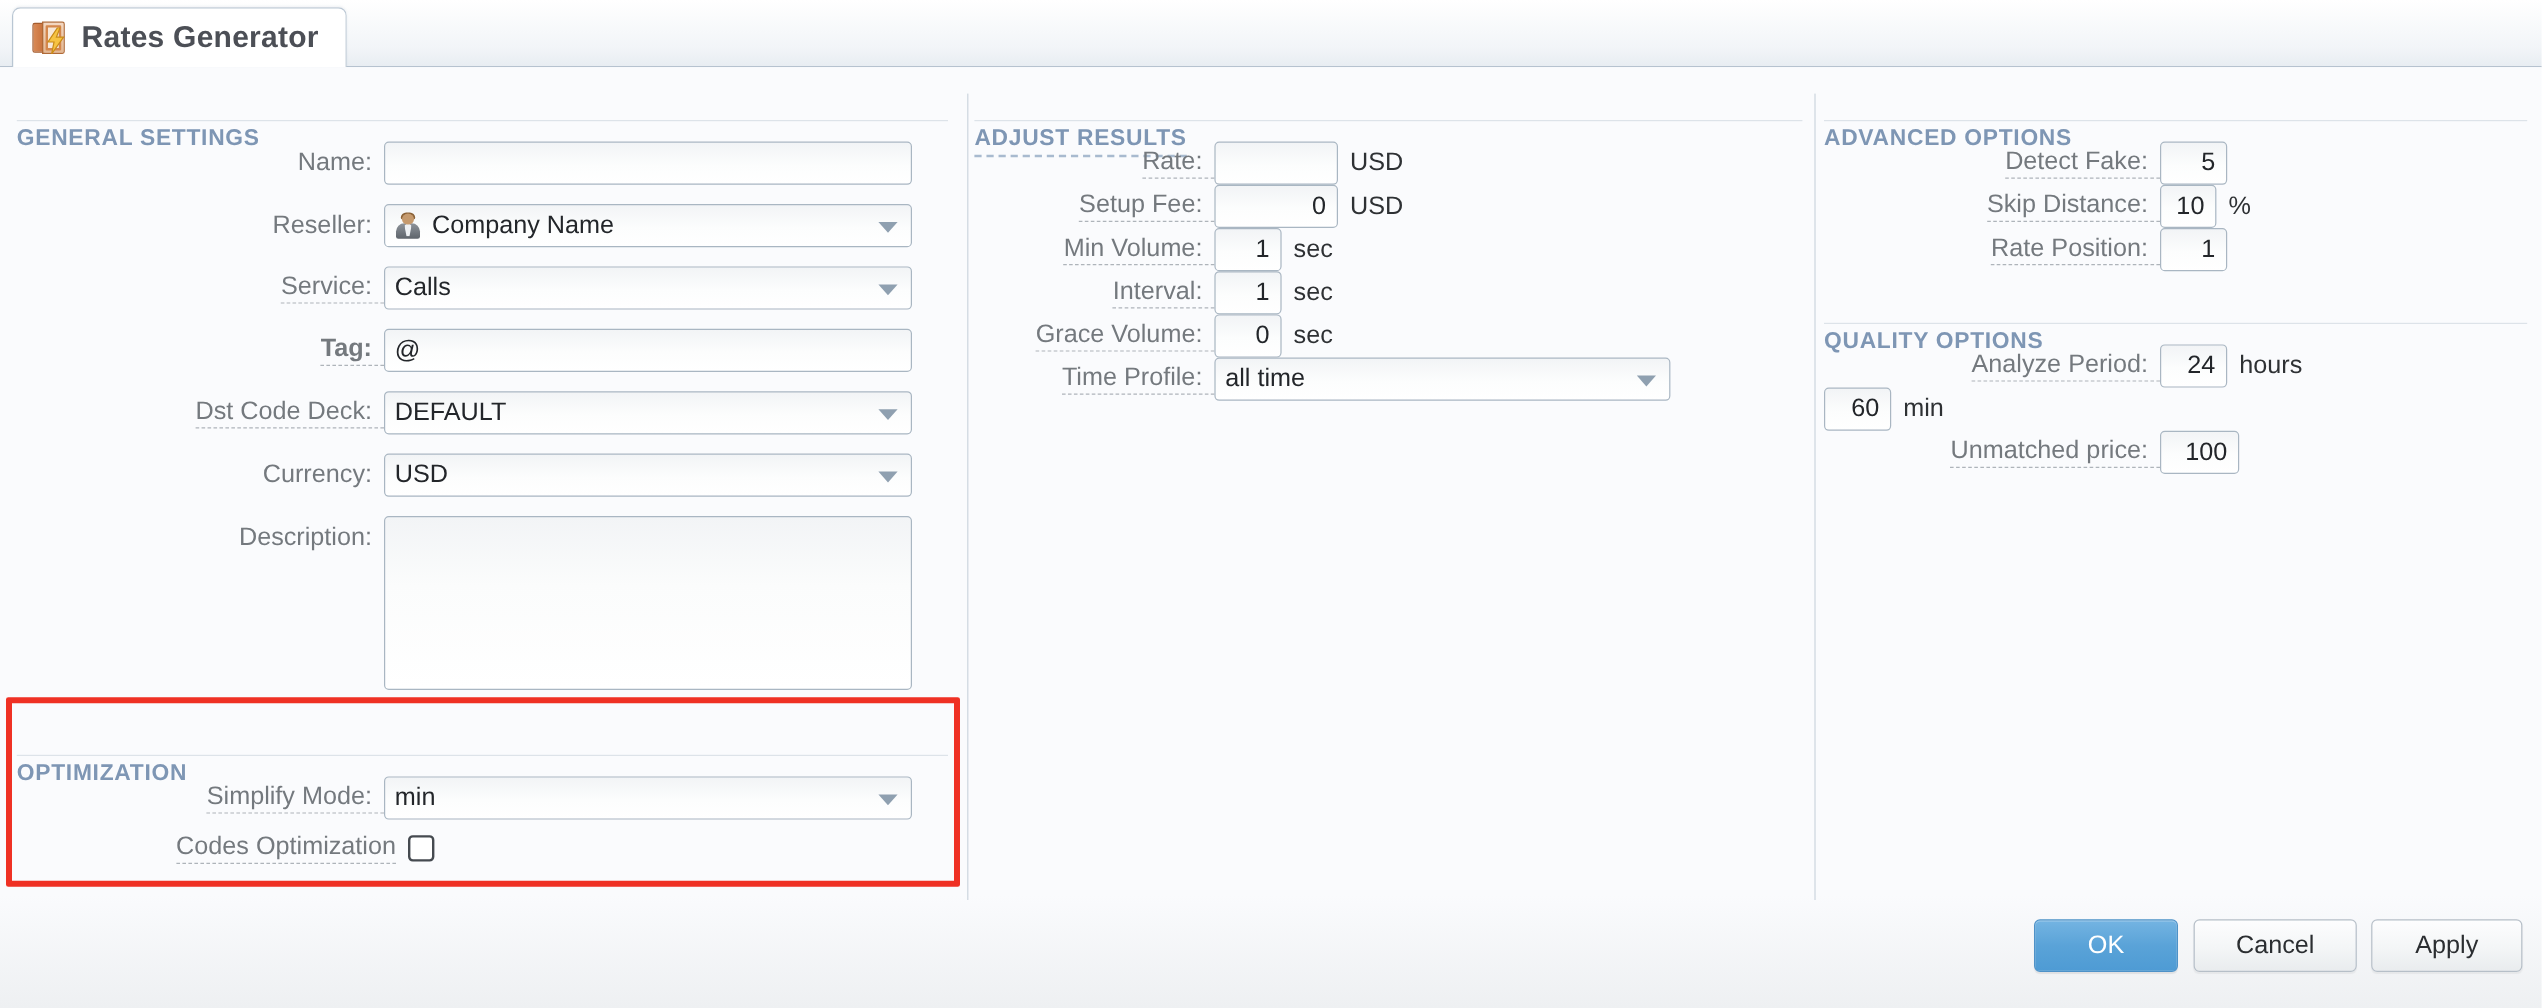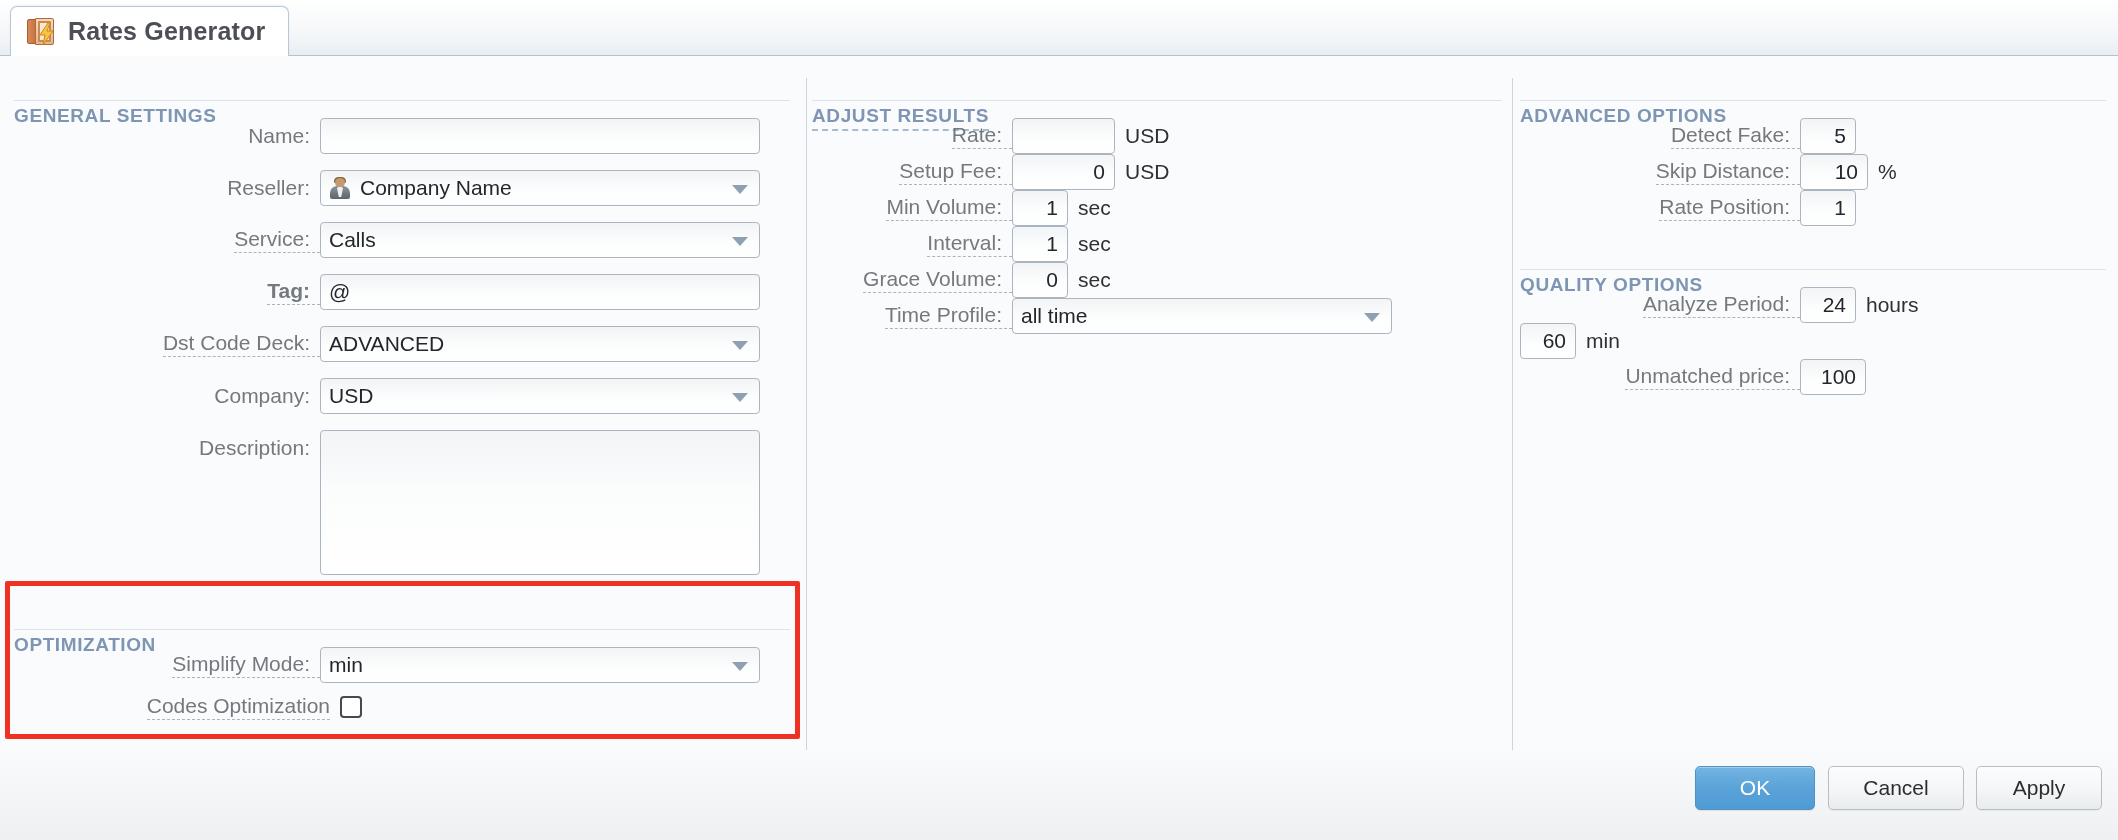--- a/index.html
+++ b/index.html
@@ -247,28 +247,28 @@
         <span class="lbl hint">Tag:</span>
       </div>
       <div class="inp" style="width:440px;">@</div>
     </div>
 
     <div class="row" style="left:0px; top:270px;justify-content:flex-end;">
       <div class="lbl-wrap" style="width:320px;">
         <span class="lbl hint">Dst Code Deck:</span>
       </div>
       <div class="inp sel" style="width:440px;">
-        <span>ADVANCED</span>
+        <span>DEFAULT</span>
         <span class="caret"></span>
       </div>
     </div>
 
     <div class="row" style="left:0px; top:322px;">
       <div class="lbl-wrap" style="width:320px;">
-        <span class="lbl">Company:</span>
+        <span class="lbl">Currency:</span>
       </div>
       <div class="inp sel" style="width:440px;">
         <span>USD</span>
         <span class="caret"></span>
       </div>
     </div>
 
     <div class="row" style="left:0px; top:374px; align-items:flex-start;">
       <div class="lbl-wrap" style="width:320px; height:36px; align-items:center;">
         <span class="lbl">Description:</span>
@@ -363,21 +363,21 @@
         <span class="lbl hint">Detect Fake:</span>
       </div>
       <div class="inp num" style="width:56px;">5</div>
       <span class="unit"></span>
     </div>
 
     <div class="row" style="left:0px; top:98px;">
       <div class="lbl-wrap" style="width:280px;">
         <span class="lbl hint">Skip Distance:</span>
       </div>
-      <div class="inp num" style="width:68px;">10</div>
+      <div class="inp num" style="width:47px;">10</div>
       <span class="unit">%</span>
     </div>
 
     <div class="row" style="left:0px; top:134px;">
       <div class="lbl-wrap" style="width:280px;">
         <span class="lbl hint">Rate Position:</span>
       </div>
       <div class="inp num" style="width:56px;">1</div>
       <span class="unit"></span>
     </div>

